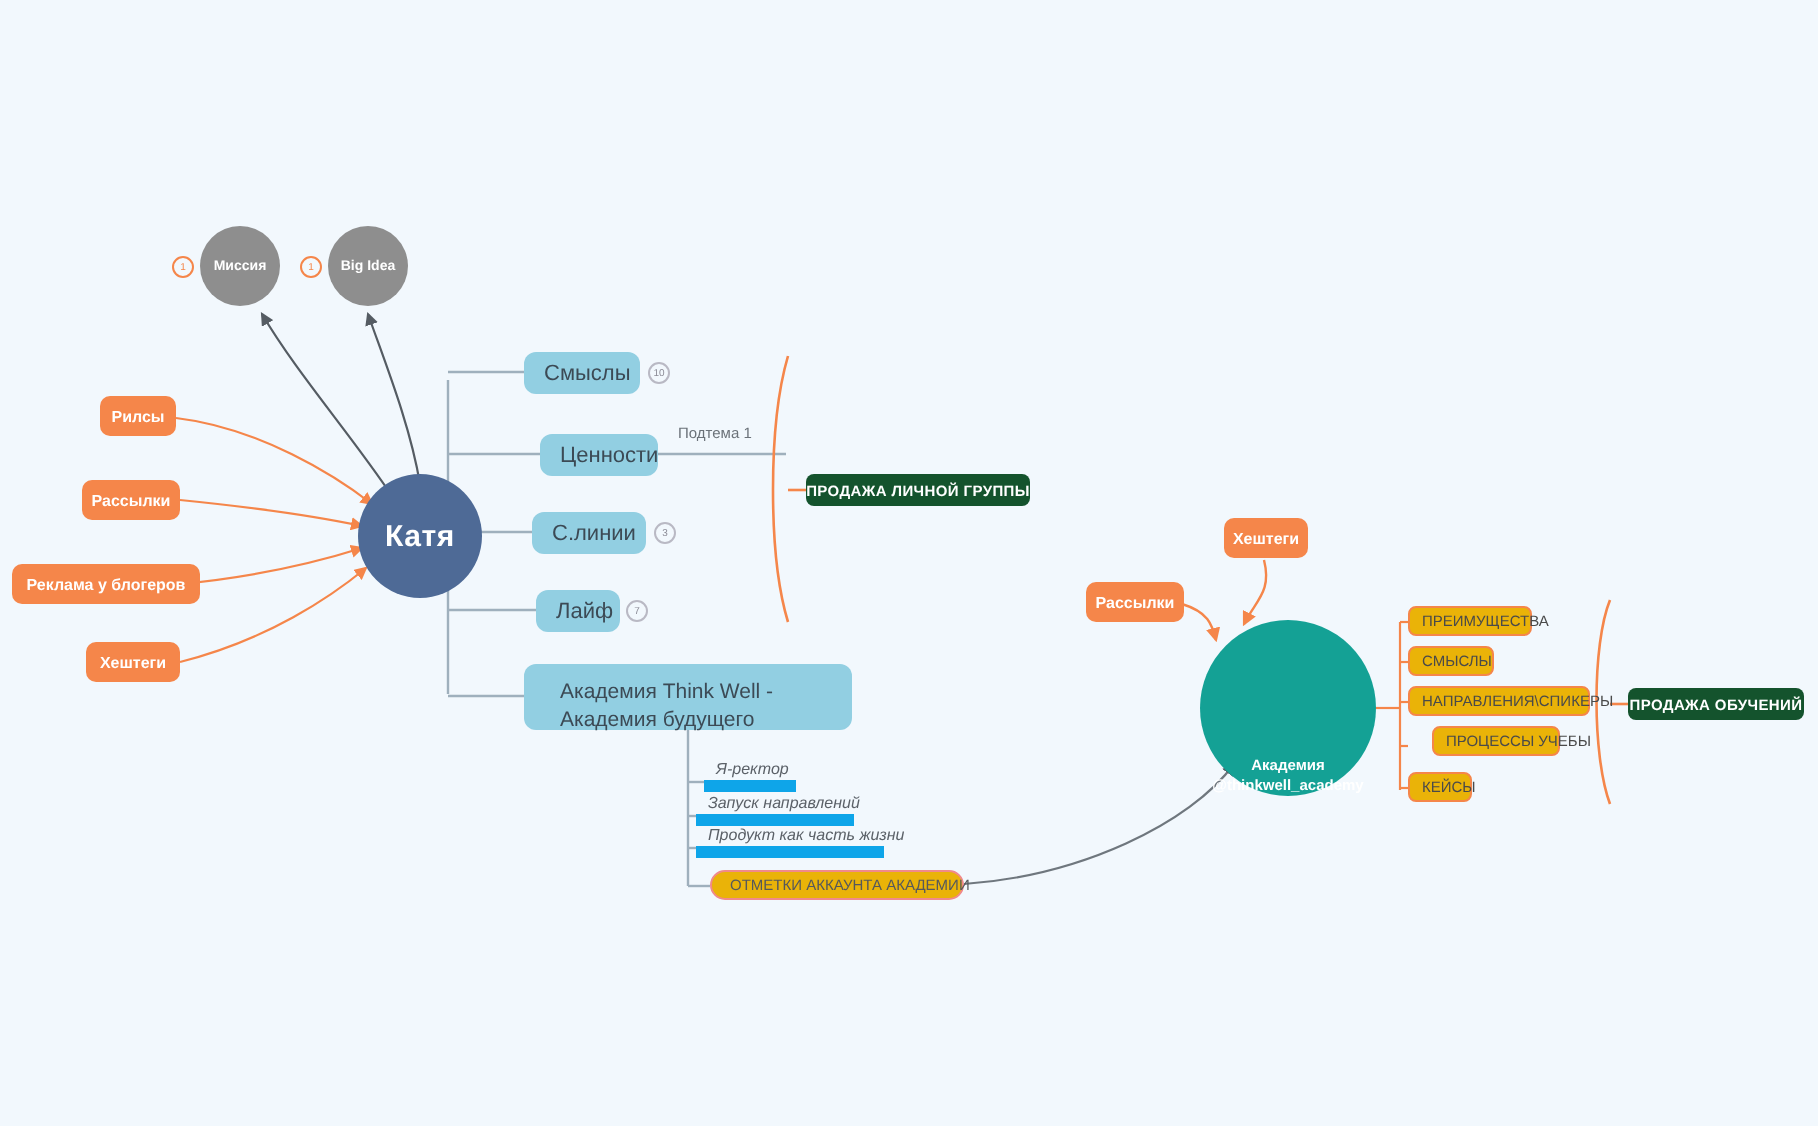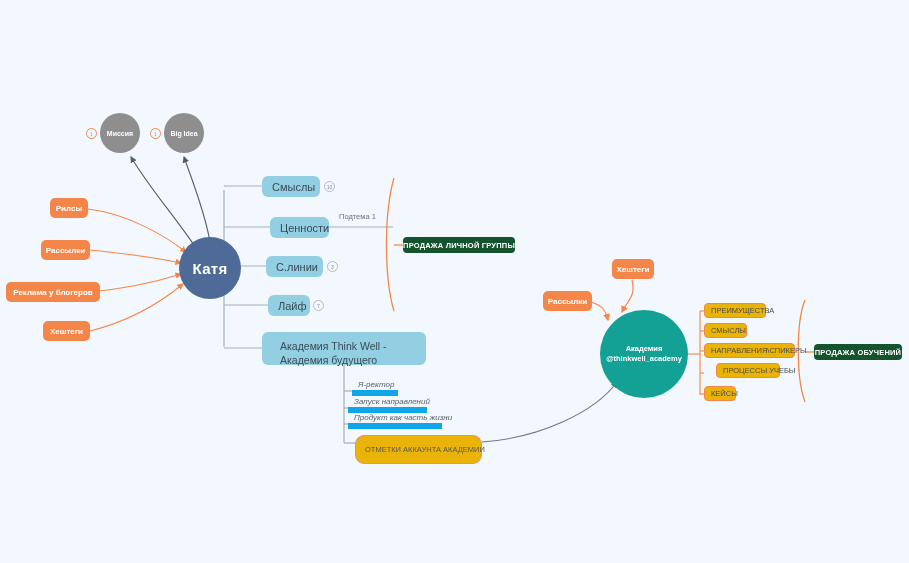--- a/index.html
+++ b/index.html
@@ -22,21 +22,21 @@
     text-align:center;color:#ffffff;
   }
   .circle-katya{
     background:#4e6a96;
     width:62px;height:62px;
     font-size:15px;font-weight:bold;letter-spacing:.3px;
   }
   .circle-academy{
     background:#14a195;
     width:88px;height:88px;
-    font-size:7.5px;font-weight:bold;line-height:1.35;
+    font-size:7.5px;font-weight:bold;line-height:1.35;align-items:flex-end;
   }
   .circle-gray{
     background:#8e8e8e;
     width:40px;height:40px;
     font-size:7px;font-weight:bold;
   }
 
   
   .box-blue{
     background:#92cfe2;
@@ -248,21 +248,21 @@
 
   <div class="node subitem" style="left:352px;top:383px;width:46px;height:13px;">
     <span>Я-ректор</span>
   </div>
   <div class="node subitem" style="left:348px;top:400px;width:79px;height:13px;">
     <span>Запуск направлений</span>
   </div>
   <div class="node subitem" style="left:348px;top:416px;width:94px;height:13px;">
     <span>Продукт как часть жизни</span>
   </div>
-  <div class="node pill-outline pinkish" style="left:355px;top:435px;width:127px;height:29px;">
+  <div class="node pill-outline pinkish" style="left:355px;top:435px;width:127px;height:15px;">
     <span>ОТМЕТКИ АККАУНТА АКАДЕМИИ</span>
   </div>
 
   <div class="node badge-pink" style="left:403px;top:237px;width:112px;height:16px;">
     <span>ПРОДАЖА ЛИЧНОЙ ГРУППЫ</span>
   </div>
 
   <div class="node box-orange" style="left:612px;top:259px;width:42px;height:20px;">
     <span>Хештеги</span>
   </div>

